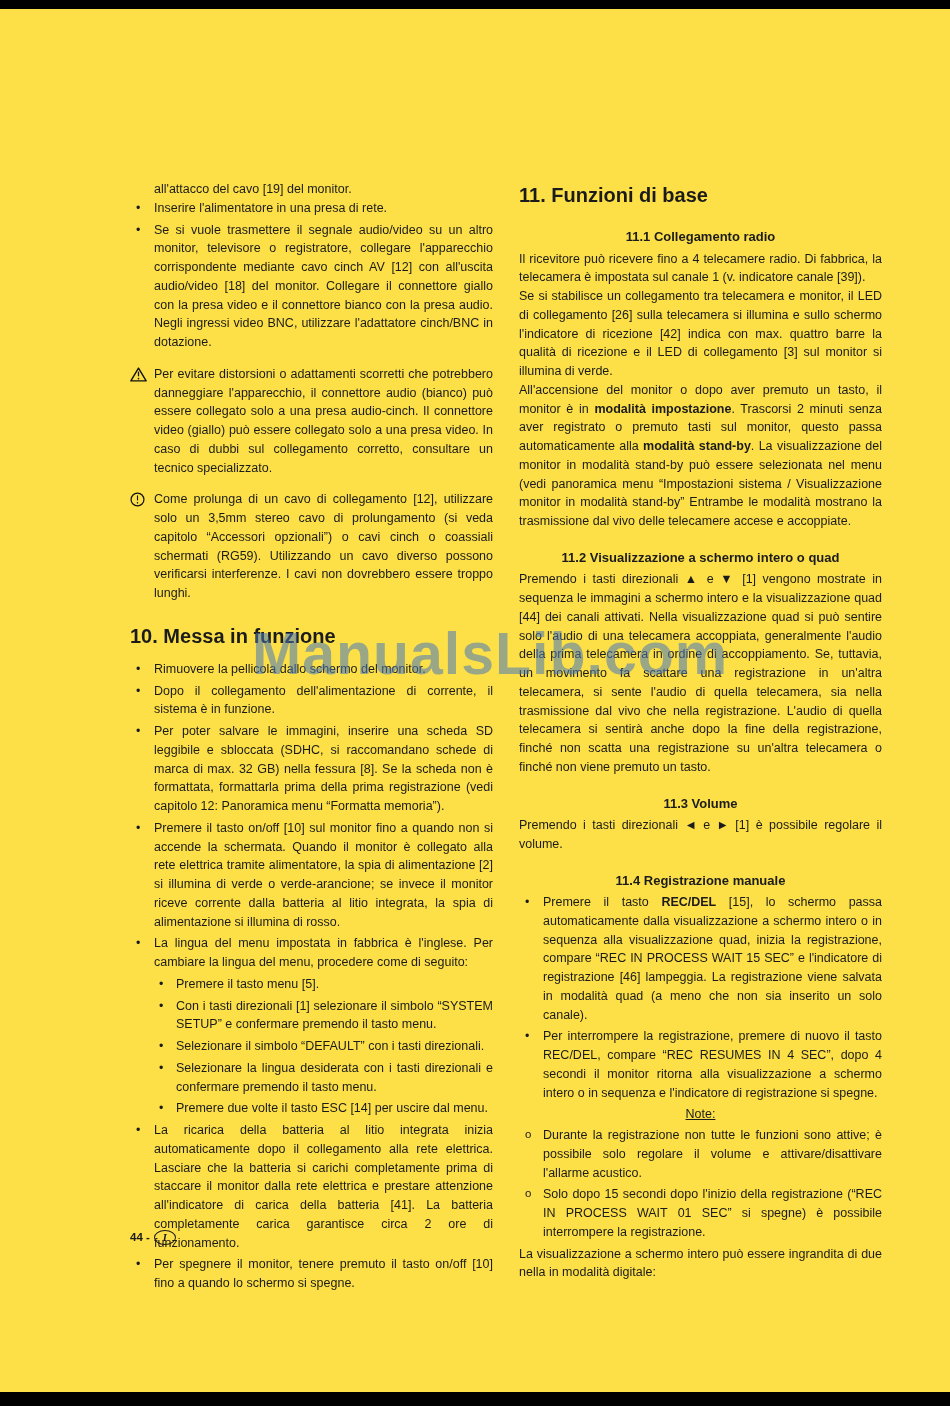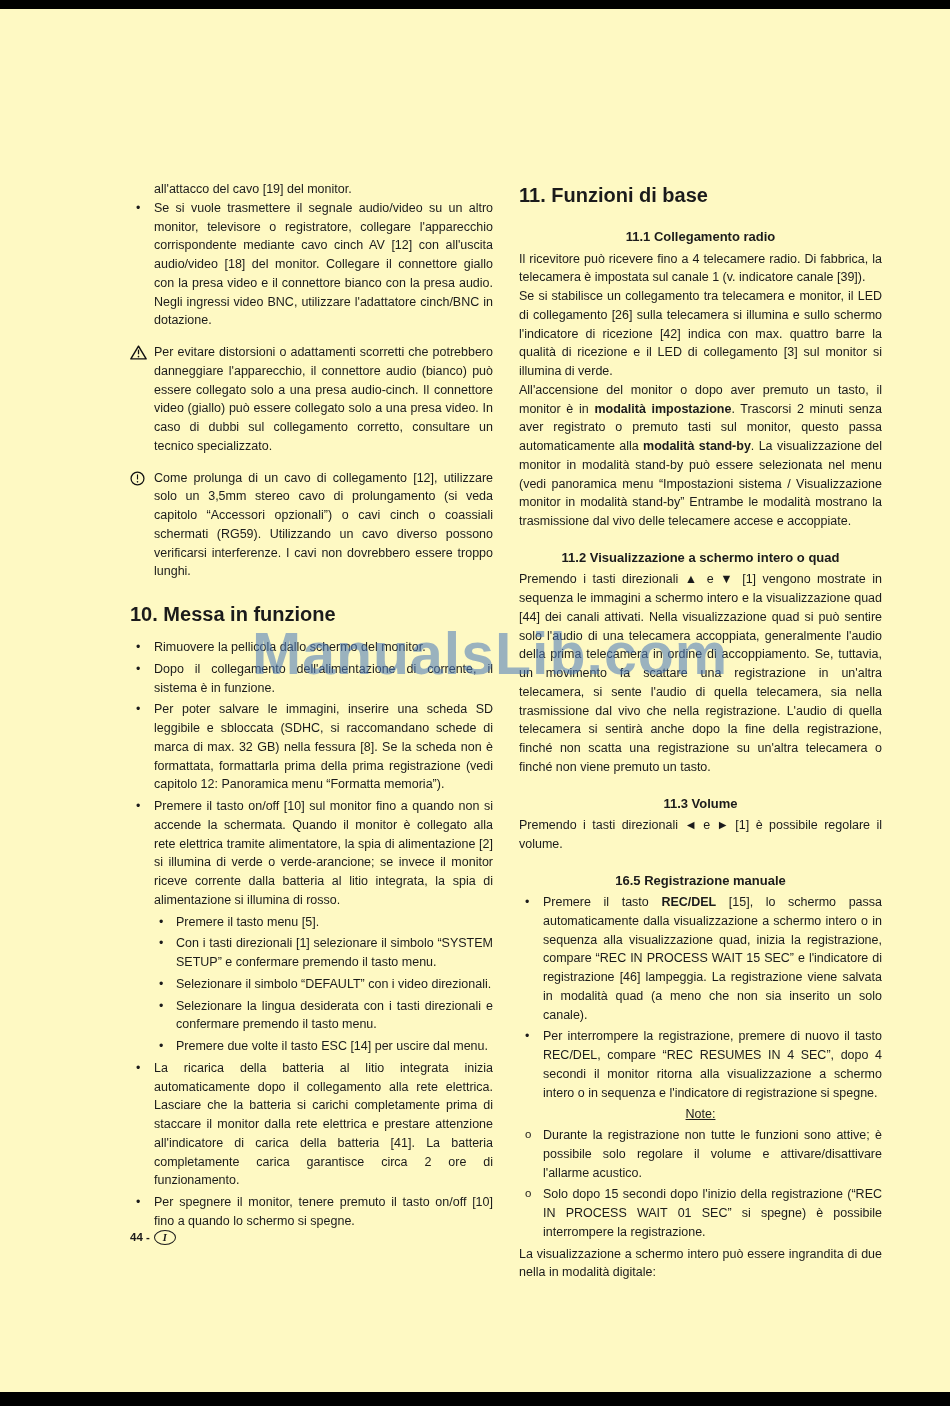--- a/index.html
+++ b/index.html
@@ -1,18 +1,18 @@
 <!DOCTYPE html>
 <html><head>
 <meta charset="utf-8">
 <style>
   html, body { margin:0; padding:0; background:#ffffff; }
   .page {
     position:relative; width:950px; height:1406px; margin:0 auto;
-    background:#fef9c3; color:#1b1b1b;
+    background:#fde047; color:#1b1b1b;
     font-family:"Liberation Sans", sans-serif;
     overflow:hidden;
   }
   .topbar   { position:absolute; top:0; left:0; width:100%; height:9px;  background:#000; }
   .bottombar{ position:absolute; bottom:0; left:0; width:100%; height:14px; background:#000; }
 
   .columns { position:absolute; top:180px; left:130px; width:752px; display:flex; gap:26px; }
   .col { flex:1; font-size:12.5px; line-height:1.5; }
   .col > :first-child { margin-top:0; }
 
@@ -50,55 +50,57 @@
 </style>
 </head>
 <body>
 
 <div class="page">
   <div class="topbar"></div>
 
   <div class="columns">
     <div class="col" id="col-left">
         <div class="para cont">all'attacco del cavo [19] del monitor.</div>
+        <div class="li l1 dot"><span class="tx">Inserire l'alimentatore in una presa di rete.</span></div>
         <div class="li l1 dot"><span class="tx">Se si vuole trasmettere il segnale audio/video su un altro monitor, televisore o registratore, collegare l'apparecchio corrispondente mediante cavo cinch AV [12] con all'uscita audio/video [18] del monitor. Collegare il connettore giallo con la presa video e il connettore bianco con la presa audio. Negli ingressi video BNC, utilizzare l'adattatore cinch/BNC in dotazione.</span></div>
         <div class="iconblock"><span class="ic"><svg width="17" height="15" viewBox="0 0 24 21">
               <path d="M12 1.5 L22.8 19.5 H1.2 Z" fill="none" stroke="#111" stroke-width="2" stroke-linejoin="round"></path>
               <rect x="11.1" y="6.5" width="1.8" height="6.5" fill="#111"></rect>
               <circle cx="12" cy="16.2" r="1.2" fill="#111"></circle>
             </svg></span><span class="tx">Per evitare distorsioni o adattamenti scorretti che potrebbero danneggiare l'apparecchio, il connettore audio (bianco) può essere collegato solo a una presa audio-cinch. Il connettore video (giallo) può essere collegato solo a una presa video. In caso di dubbi sul collegamento corretto, consultare un tecnico specializzato.</span></div>
         <div class="iconblock"><span class="ic"><svg width="15" height="15" viewBox="0 0 24 24">
               <circle cx="12" cy="12" r="10.3" fill="none" stroke="#111" stroke-width="2"></circle>
               <rect x="11.1" y="5.5" width="1.8" height="8" fill="#111"></rect>
               <circle cx="12" cy="17.3" r="1.3" fill="#111"></circle>
             </svg></span><span class="tx">Come prolunga di un cavo di collegamento [12], utilizzare solo un 3,5mm stereo cavo di prolungamento (si veda capitolo “Accessori opzionali”) o cavi cinch o coassiali schermati (RG59). Utilizzando un cavo diverso possono verificarsi interferenze. I cavi non dovrebbero essere troppo lunghi.</span></div>
         <div class="h1">10. Messa in funzione</div>
         <div class="li l1 dot"><span class="tx">Rimuovere la pellicola dallo schermo del monitor.</span></div>
         <div class="li l1 dot"><span class="tx">Dopo il collegamento dell'alimentazione di corrente, il sistema è in funzione.</span></div>
         <div class="li l1 dot"><span class="tx">Per poter salvare le immagini, inserire una scheda SD leggibile e sbloccata (SDHC, si raccomandano schede di marca di max. 32 GB) nella fessura [8]. Se la scheda non è formattata, formattarla prima della prima registrazione (vedi capitolo 12: Panoramica menu “Formatta memoria”).</span></div>
         <div class="li l1 dot"><span class="tx">Premere il tasto on/off [10] sul monitor fino a quando non si accende la schermata. Quando il monitor è collegato alla rete elettrica tramite alimentatore, la spia di alimentazione [2] si illumina di verde o verde-arancione; se invece il monitor riceve corrente dalla batteria al litio integrata, la spia di alimentazione si illumina di rosso.</span></div>
+        <div class="li l1 dot"><span class="tx">La lingua del menu impostata in fabbrica è l'inglese. Per cambiare la lingua del menu, procedere come di seguito:</span></div>
         <div class="li l2 dot"><span class="tx">Premere il tasto menu [5].</span></div>
         <div class="li l2 dot"><span class="tx">Con i tasti direzionali [1] selezionare il simbolo “SYSTEM SETUP” e confermare premendo il tasto menu.</span></div>
-        <div class="li l2 dot"><span class="tx">Selezionare il simbolo “DEFAULT” con i video direzionali.</span></div>
+        <div class="li l2 dot"><span class="tx">Selezionare il simbolo “DEFAULT” con i tasti direzionali.</span></div>
         <div class="li l2 dot"><span class="tx">Selezionare la lingua desiderata con i tasti direzionali e confermare premendo il tasto menu.</span></div>
         <div class="li l2 dot"><span class="tx">Premere due volte il tasto ESC [14] per uscire dal menu.</span></div>
         <div class="li l1 dot"><span class="tx">La ricarica della batteria al litio integrata inizia automaticamente dopo il collegamento alla rete elettrica. Lasciare che la batteria si carichi completamente prima di staccare il monitor dalla rete elettrica e prestare attenzione all'indicatore di carica della batteria [41]. La batteria completamente carica garantisce circa 2 ore di funzionamento.</span></div>
         <div class="li l1 dot"><span class="tx">Per spegnere il monitor, tenere premuto il tasto on/off [10] fino a quando lo schermo si spegne.</span></div>
       </div>
     <div class="col" id="col-right">
         <div class="h1">11. Funzioni di base</div>
         <div class="h2">11.1 Collegamento radio</div>
         <div class="para">Il ricevitore può ricevere fino a 4 telecamere radio. Di fabbrica, la telecamera è impostata sul canale 1 (v. indicatore canale [39]).</div>
         <div class="para">Se si stabilisce un collegamento tra telecamera e monitor, il LED di collegamento [26] sulla telecamera si illumina e sullo schermo l'indicatore di ricezione [42] indica con max. quattro barre la qualità di ricezione e il LED di collegamento [3] sul monitor si illumina di verde.</div>
         <div class="para"><span>All'accensione del monitor o dopo aver premuto un tasto, il monitor è in </span><span class="b">modalità impostazione</span><span>. Trascorsi 2 minuti senza aver registrato o premuto tasti sul monitor, questo passa automaticamente alla </span><span class="b">modalità stand-by</span><span>. La visualizzazione del monitor in modalità stand-by può essere selezionata nel menu (vedi panoramica menu “Impostazioni sistema / Visualizzazione monitor in modalità stand-by” Entrambe le modalità mostrano la trasmissione dal vivo delle telecamere accese e accoppiate.</span></div>
         <div class="h2">11.2 Visualizzazione a schermo intero o quad</div>
         <div class="para">Premendo i tasti direzionali ▲ e ▼ [1] vengono mostrate in sequenza le immagini a schermo intero e la visualizzazione quad [44] dei canali attivati. Nella visualizzazione quad si può sentire solo l'audio di una telecamera accoppiata, generalmente l'audio della prima telecamera in ordine di accoppiamento. Se, tuttavia, un movimento fa scattare una registrazione in un'altra telecamera, si sente l'audio di quella telecamera, sia nella trasmissione dal vivo che nella registrazione. L'audio di quella telecamera si sentirà anche dopo la fine della registrazione, finché non scatta una registrazione su un'altra telecamera o finché non viene premuto un tasto.</div>
         <div class="h2">11.3 Volume</div>
         <div class="para">Premendo i tasti direzionali ◄ e ► [1] è possibile regolare il volume.</div>
-        <div class="h2">16.5 Registrazione manuale</div>
+        <div class="h2">11.4 Registrazione manuale</div>
         <div class="li l1 dot"><span class="tx"><span>Premere il tasto </span><span class="b">REC/DEL</span><span> [15], lo schermo passa automaticamente dalla visualizzazione a schermo intero o in sequenza alla visualizzazione quad, inizia la registrazione, compare “REC IN PROCESS WAIT 15 SEC” e l'indicatore di registrazione [46] lampeggia. La registrazione viene salvata in modalità quad (a meno che non sia inserito un solo canale).</span></span></div>
         <div class="li l1 dot"><span class="tx">Per interrompere la registrazione, premere di nuovo il tasto REC/DEL, compare “REC RESUMES IN 4 SEC”, dopo 4 secondi il monitor ritorna alla visualizzazione a schermo intero o in sequenza e l'indicatore di registrazione si spegne.</span></div>
         <div class="note-label">Note:</div>
         <div class="li l1 circ"><span class="tx">Durante la registrazione non tutte le funzioni sono attive; è possibile solo regolare il volume e attivare/disattivare l'allarme acustico.</span></div>
         <div class="li l1 circ"><span class="tx">Solo dopo 15 secondi dopo l'inizio della registrazione (“REC IN PROCESS WAIT 01 SEC” si spegne) è possibile interrompere la registrazione.</span></div>
         <div class="para">La visualizzazione a schermo intero può essere ingrandita di due nella in modalità digitale:</div>
       </div>
   </div>
 
   <div class="watermark" id="watermark" style="color: rgb(74, 121, 187);">ManualsLib.com</div>

